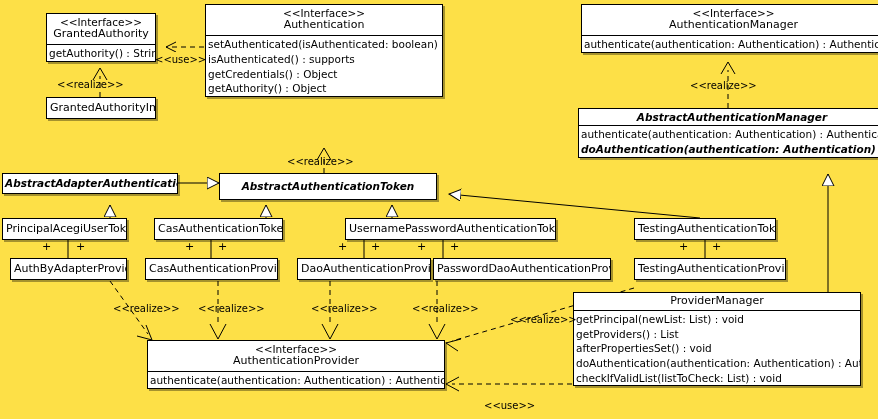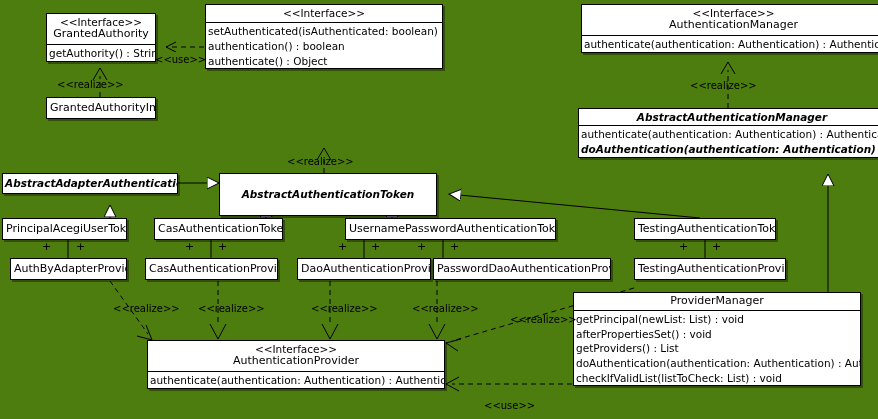--- a/index.html
+++ b/index.html
@@ -4,21 +4,21 @@
 <style>
   html, body {
     margin: 0;
     padding: 0;
     background: #eeeeee;
   }
   #diagram {
     position: relative;
     width: 878px;
     height: 419px;
-    background: #4d7c0f;
+    background: #fde047;
     overflow: hidden;
     font-family: "DejaVu Sans", sans-serif;
   }
   svg.edges {
     position: absolute;
     left: 0; top: 0;
     width: 878px;
     height: 419px;
     pointer-events: none;
   }
@@ -205,26 +205,28 @@
     </div>
   </div>
 
   <div class="umlbox" style="left:46px; top:97px; width:110px;">
     <div class="plainname">GrantedAuthorityImpl</div>
   </div>
 
   <div class="umlbox" style="left:205px; top:4px; width:238px;">
     <div class="hdr">
       <div class="stereo">&lt;&lt;Interface&gt;&gt;</div>
+      <div class="cname">Authentication</div>
     </div>
     <div class="divider"></div>
     <div class="members">
       <div class="member">setAuthenticated(isAuthenticated: boolean) : void</div>
-      <div class="member">authentication() : boolean</div>
-      <div class="member">authenticate() : Object</div>
+      <div class="member">isAuthenticated() : supports</div>
+      <div class="member">getCredentials() : Object</div>
+      <div class="member">getAuthority() : Object</div>
     </div>
   </div>
 
   <div class="umlbox" style="left:581px; top:4px; width:305px;">
     <div class="hdr">
       <div class="stereo">&lt;&lt;Interface&gt;&gt;</div>
       <div class="cname">AuthenticationManager</div>
     </div>
     <div class="divider"></div>
     <div class="members">
@@ -241,21 +243,21 @@
       <div class="member">authenticate(authentication: Authentication) : Authentication</div>
       <div class="member abstract">doAuthentication(authentication: Authentication) : Authentication</div>
     </div>
   </div>
 
   <div class="umlbox" style="left:2px; top:173px; width:176px;">
     <div class="plainname" style="font-style:italic; font-weight:bold; font-size:10.5px; padding:4px 2px;"><span>AbstractAdapterAuthenticationToken</span></div>
   </div>
 
   <div class="umlbox" style="left:219px; top:173px; width:218px;">
-    <div class="plainname" style="font-style:italic; font-weight:bold; font-size:10.5px; padding:15px 2px;"><span>AbstractAuthenticationToken</span></div>
+    <div class="plainname" style="font-style:italic; font-weight:bold; font-size:10.5px; padding:7px 2px;"><span>AbstractAuthenticationToken</span></div>
   </div>
 
   <div class="umlbox" style="left:2px; top:218px; width:125px;">
     <div class="plainname">PrincipalAcegiUserToken</div>
   </div>
 
   <div class="umlbox" style="left:154px; top:218px; width:129px;">
     <div class="plainname">CasAuthenticationToken</div>
   </div>
 
@@ -298,22 +300,22 @@
     </div>
   </div>
 
   <div class="umlbox" style="left:573px; top:292px; width:288px;">
     <div class="hdr compact">
       <div class="cname">ProviderManager</div>
     </div>
     <div class="divider"></div>
     <div class="members">
       <div class="member">getPrincipal(newList: List) : void</div>
+      <div class="member">getProviders() : List</div>
       <div class="member">afterPropertiesSet() : void</div>
-      <div class="member">getProviders() : List</div>
       <div class="member">doAuthentication(authentication: Authentication) : Authentication</div>
       <div class="member">checkIfValidList(listToCheck: List) : void</div>
     </div>
   </div>
 
   <div class="edgelabel" style="left:155px; top:54px;">&lt;&lt;use&gt;&gt;</div>
   <div class="edgelabel" style="left:57px; top:79px;">&lt;&lt;realize&gt;&gt;</div>
   <div class="edgelabel" style="left:287px; top:156px;">&lt;&lt;realize&gt;&gt;</div>
   <div class="edgelabel" style="left:690px; top:80px;">&lt;&lt;realize&gt;&gt;</div>
   <div class="edgelabel" style="left:113px; top:303px;">&lt;&lt;realize&gt;&gt;</div>

